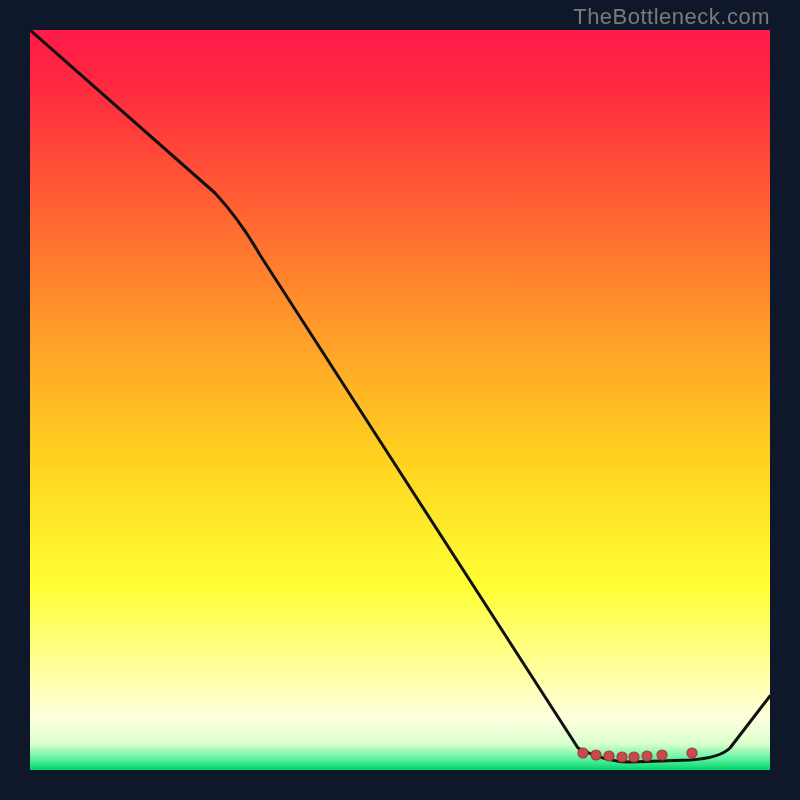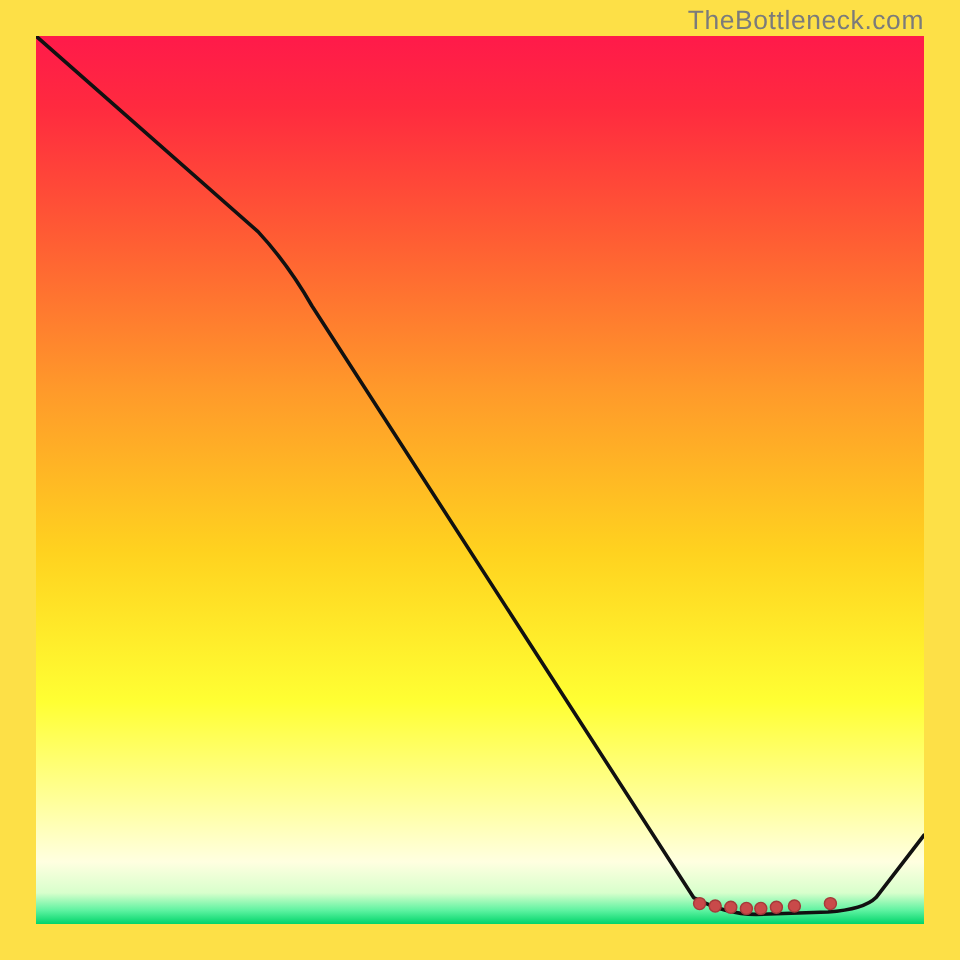--- a/index.html
+++ b/index.html
@@ -7,21 +7,21 @@
     width: 800px;
     height: 800px;
     background: #000;
     overflow: hidden;
     font-family: Arial, Helvetica, sans-serif;
   }
   .stage {
     position: relative;
     width: 800px;
     height: 800px;
-    background: #fde047;
+    background: #0f172a;
   }
   .plot-area {
     position: absolute;
     left: 30px;
     top: 30px;
     width: 740px;
     height: 740px;
     
   }
   .plot-gradient {

